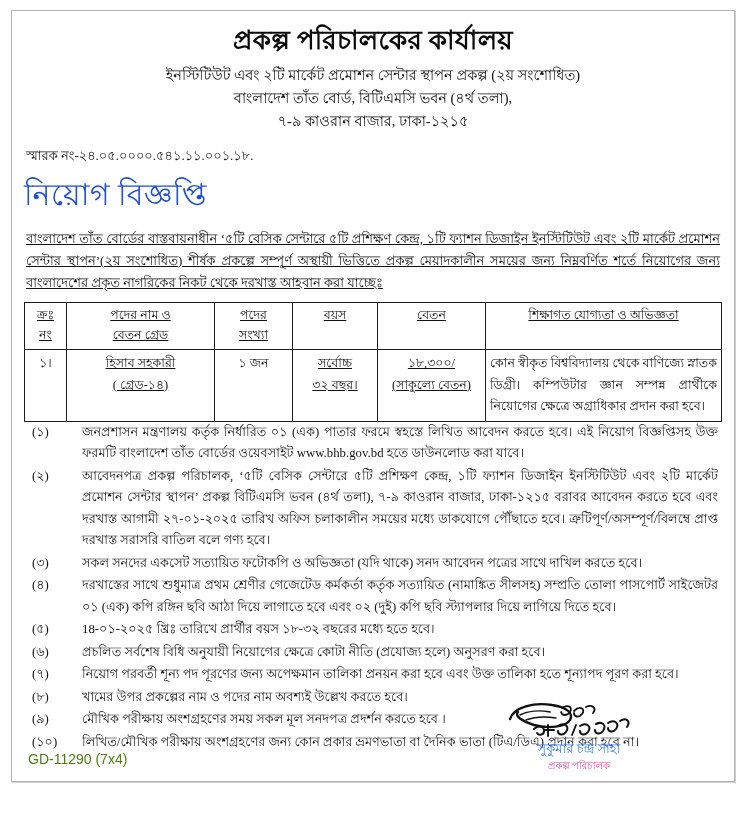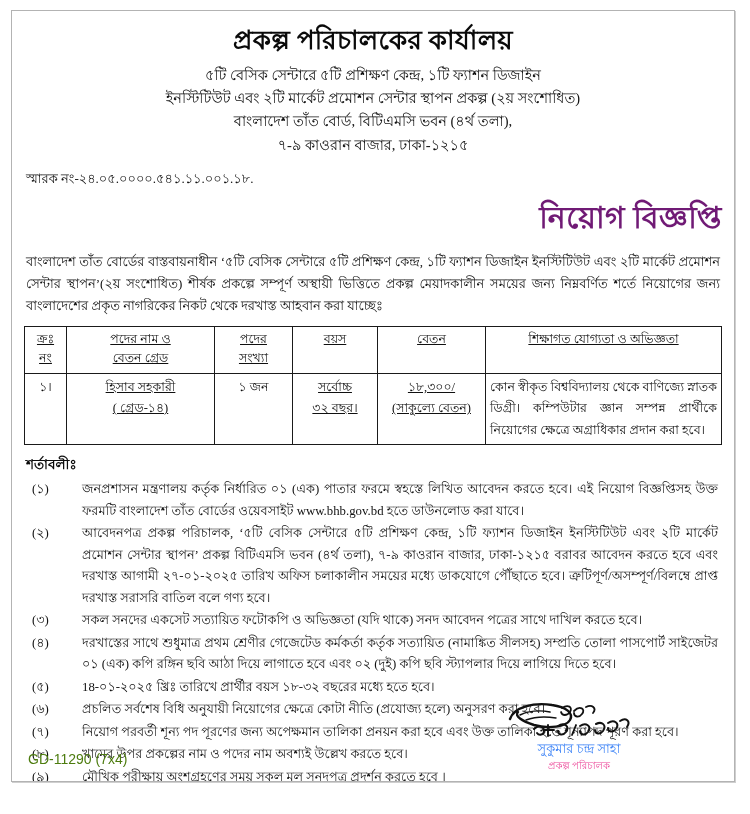--- a/index.html
+++ b/index.html
@@ -63,38 +63,39 @@
     align-items: flex-end;
     margin-top: 12px;
     font-size: 13px;
     color: #141414;
   }
   .memo-no { padding-left: 2px; }
   .memo-date { padding-right: 4px; }
 
   
   .notice-heading {
-    text-align: right;
+    text-align: left;
     font-size: 30px;
-    font-weight: bold;
+    font-weight: normal;
     margin-top: 4px;
     margin-bottom: 2px;
     letter-spacing: 0.5px;
-    color: #701a75;
+    color: #1d4ed8;
   }
 
   
   .intro {
     font-size: 13px;
     line-height: 1.68;
     text-align: justify;
     text-justify: inter-word;
     margin-top: 6px;
     padding: 0 2px;
     color: #111111;
+    text-decoration: underline;
   }
 
   
   table.post-table {
     width: 100%;
     border-collapse: collapse;
     margin-top: 9px;
     font-size: 12.5px;
     color: #101010;
     table-layout: fixed;
@@ -209,21 +210,20 @@
 </style>
 </head>
 <body>
 
 <div class="page-frame">
   <div class="inner">
 
     <div class="office-title">প্রকল্প পরিচালকের কার্যালয়</div>
 
     <div class="office-sub">
-      <div>৫টি বেসিক সেন্টারে ৫টি প্রশিক্ষণ কেন্দ্র, ১টি ফ্যাশন ডিজাইন</div>
       <div>ইনস্টিটিউট এবং ২টি মার্কেট প্রমোশন সেন্টার স্থাপন প্রকল্প (২য় সংশোধিত)</div>
       <div>বাংলাদেশ তাঁত বোর্ড, বিটিএমসি ভবন (৪র্থ তলা),</div>
       <div>৭-৯ কাওরান বাজার, ঢাকা-১২১৫</div>
     </div>
 
     <div class="memo-row">
       <div class="memo-no">স্মারক নং-২৪.০৫.০০০০.৫৪১.১১.০০১.১৮.</div>
     </div>
 
     <div class="notice-heading">নিয়োগ বিজ্ঞপ্তি</div>
@@ -278,21 +278,20 @@
           </td>
           <td class="c-center">
             <span class="cell-line">১৮,৩০০/</span>
             <span class="cell-line">(সাকুল্যে বেতন)</span>
           </td>
           <td class="c-just">কোন স্বীকৃত বিশ্ববিদ্যালয় থেকে বাণিজ্যে স্নাতক ডিগ্রী। কম্পিউটার জ্ঞান সম্পন্ন প্রার্থীকে নিয়োগের ক্ষেত্রে অগ্রাধিকার প্রদান করা হবে।</td>
         </tr>
       </tbody>
     </table>
 
-    <div class="cond-title">শর্তাবলীঃ</div>
     <ol class="cond-list">
       <li>
         <span class="cond-num">(১)</span>
         <span class="cond-text">জনপ্রশাসন মন্ত্রণালয় কর্তৃক নির্ধারিত ০১ (এক) পাতার ফরমে স্বহস্তে লিখিত আবেদন করতে হবে। এই নিয়োগ বিজ্ঞপ্তিসহ উক্ত ফরমটি বাংলাদেশ তাঁত বোর্ডের ওয়েবসাইট www.bhb.gov.bd হতে ডাউনলোড করা যাবে।</span>
       </li>
       <li>
         <span class="cond-num">(২)</span>
         <span class="cond-text">আবেদনপত্র প্রকল্প পরিচালক, ‘৫টি বেসিক সেন্টারে ৫টি প্রশিক্ষণ কেন্দ্র, ১টি ফ্যাশন ডিজাইন ইনস্টিটিউট এবং ২টি মার্কেট প্রমোশন সেন্টার স্থাপন’ প্রকল্প বিটিএমসি ভবন (৪র্থ তলা), ৭-৯ কাওরান বাজার, ঢাকা-১২১৫ বরাবর আবেদন করতে হবে এবং দরখাস্ত আগামী ২৭-০১-২০২৫ তারিখ অফিস চলাকালীন সময়ের মধ্যে ডাকযোগে পৌঁছাতে হবে। ত্রুটিপূর্ণ/অসম্পূর্ণ/বিলম্বে প্রাপ্ত দরখাস্ত সরাসরি বাতিল বলে গণ্য হবে।</span>
       </li>
       <li>

